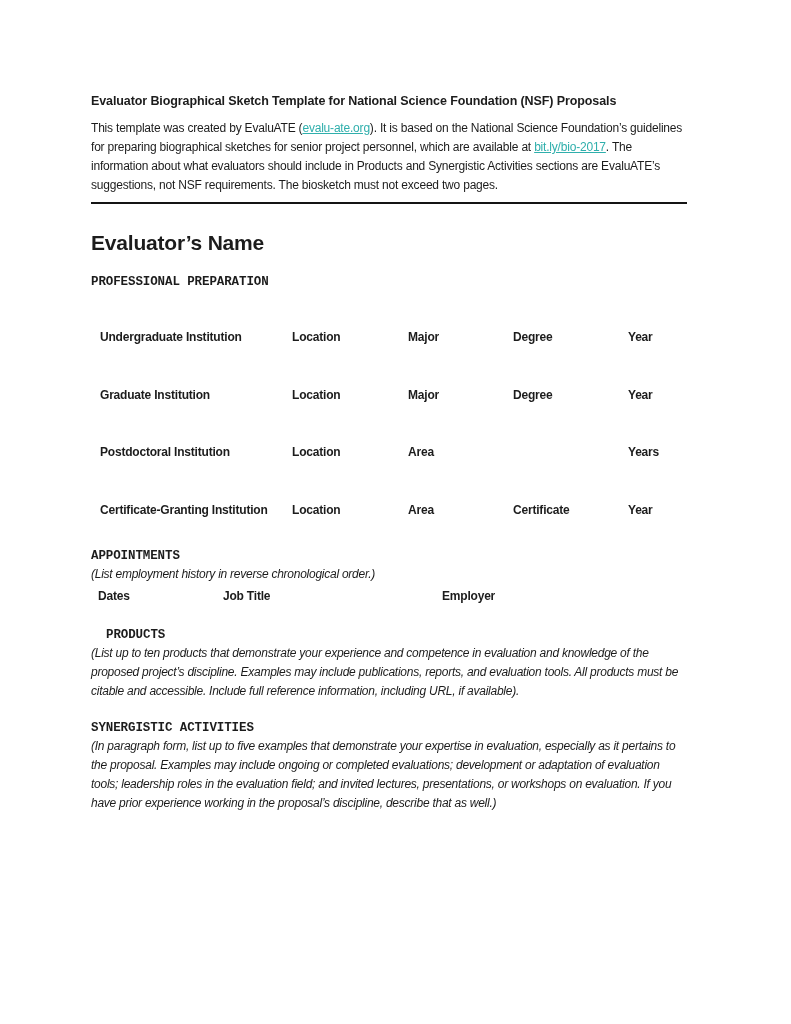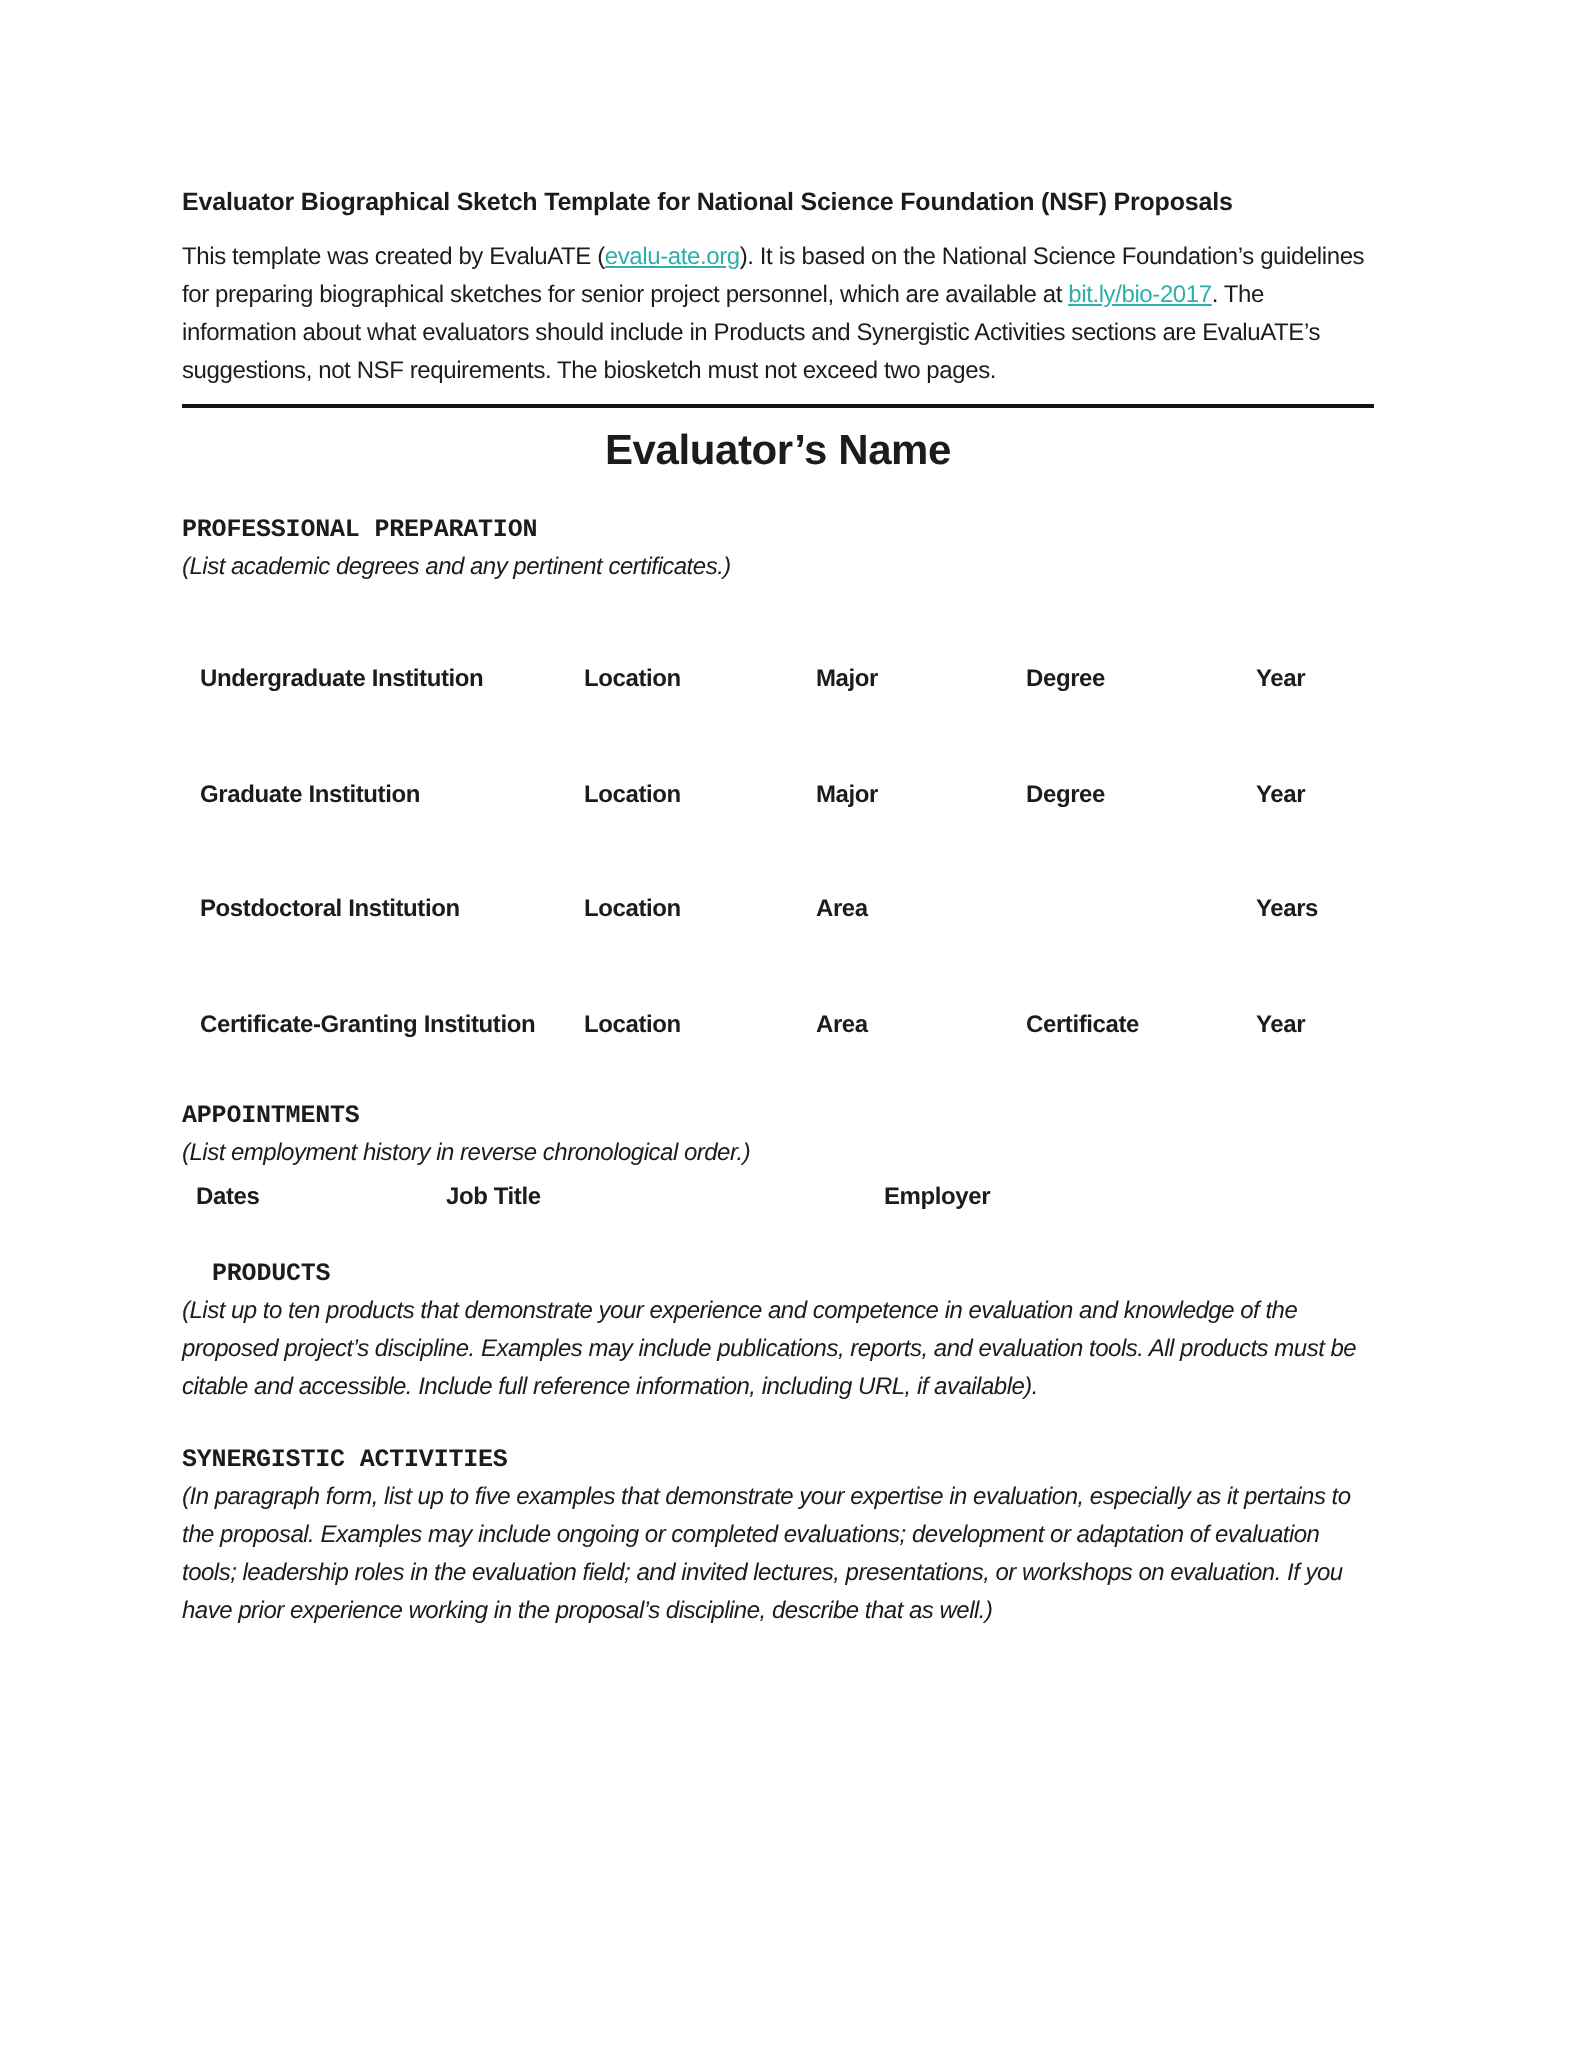--- a/index.html
+++ b/index.html
@@ -15,23 +15,22 @@
   }
   .intro{
     font-size:12px;line-height:19px;letter-spacing:-0.2px;
     margin:9px 0 0 0;
   }
   a.link{color:#2fafac;text-decoration:underline;cursor:pointer;}
   .divider{
     border:none;border-top:2.5px solid #141414;margin:7px 0 0 0;height:0;
   }
   .name-heading{
-    font-size:21px;font-weight:bold;line-height:26px;margin:9px 0 0 0;
+    font-size:21px;font-weight:bold;line-height:26px;margin:26px 0 0 0;
     letter-spacing:-0.2px;
-    text-align:center;
   }
   .sec-heading{
     font-size:12.5px;font-weight:bold;line-height:18px;margin:0;
     letter-spacing:-0.1px;
     font-family:Liberation Mono, monospace;
   }
   .mt-prof{margin-top:17px;}
   .mt-appt{margin-top:26px;}
   .mt-prod{margin-top:19px;padding-left:15px;}
   .mt-syn{margin-top:18px;}
@@ -66,21 +65,20 @@
 
   <p class="intro">
     <span>This template was created by EvaluATE (</span><a class="link" href="#">evalu-ate.org</a><span>). It is based on the National Science Foundation’s guidelines for preparing biographical sketches for senior project personnel, which are available at </span><a class="link" href="#">bit.ly/bio-2017</a><span>. The information about what evaluators should include in Products and Synergistic Activities sections are EvaluATE’s suggestions, not NSF requirements. The biosketch must not exceed two pages.</span>
   </p>
 
   <hr class="divider">
 
   <h1 class="name-heading">Evaluator’s Name</h1>
 
   <p class="sec-heading mt-prof">PROFESSIONAL PREPARATION</p>
-  <p class="instructions">(List academic degrees and any pertinent certificates.)</p>
 
   <div class="prep-table">
     <div class="prep-row">
       <span class="c1">Undergraduate Institution</span>
       <span class="c2">Location</span>
       <span class="c3">Major</span>
       <span class="c4">Degree</span>
       <span class="c5">Year</span>
     </div>
     <div class="prep-row">

